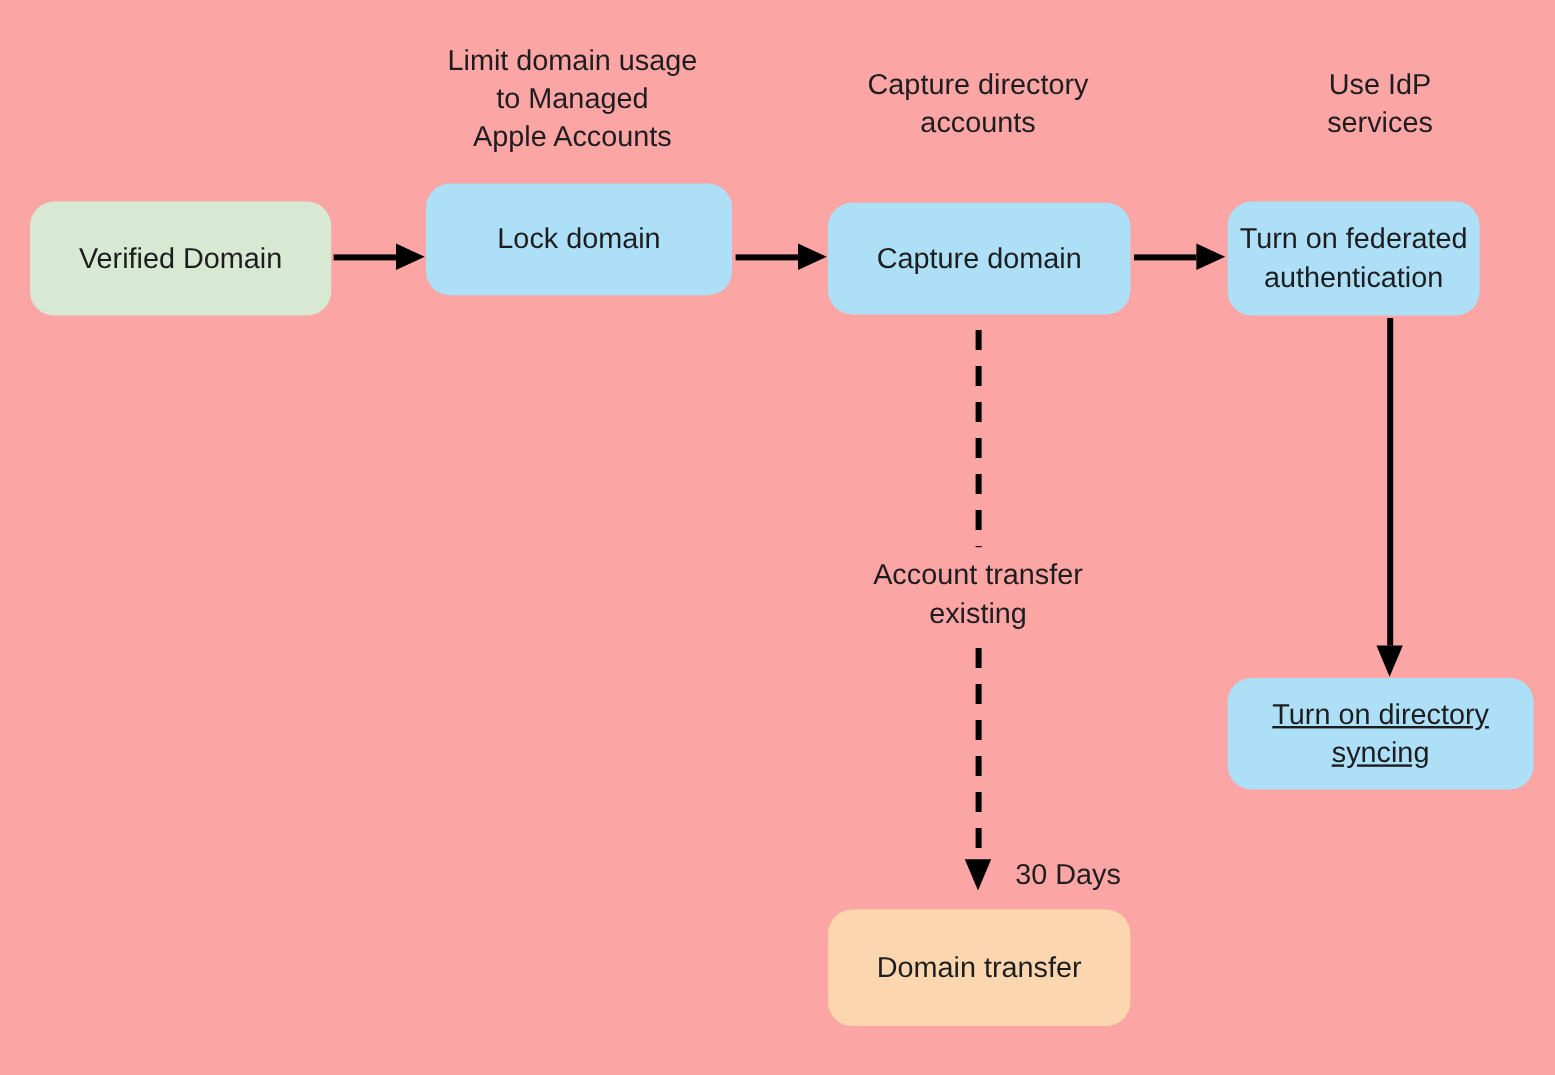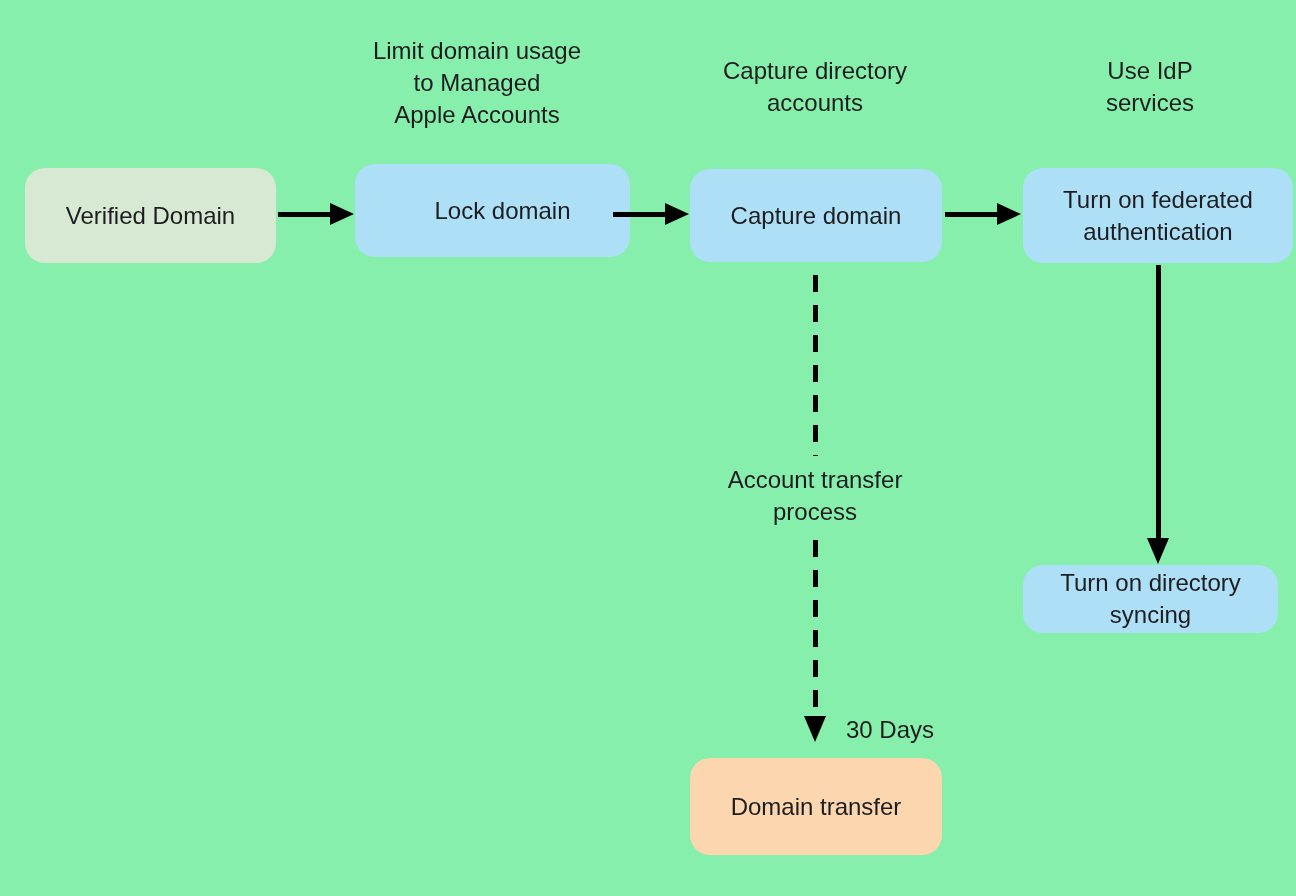--- a/index.html
+++ b/index.html
@@ -1,20 +1,20 @@
 <!DOCTYPE html>
 <html><head>
 <meta charset="utf-8">
 <style>
   html, body { margin: 0; padding: 0; background: #ffffff; }
   .diagram {
     position: relative;
     width: 1296px;
     height: 896px;
-    background: #86efac;
+    background: #fca5a5;
     font-family: "Liberation Sans", "DejaVu Sans", sans-serif;
     color: #1d1d1f;
     overflow: hidden;
   }
   .node {
     position: absolute;
     border-radius: 20px;
     display: flex;
     align-items: center;
     justify-content: center;
@@ -53,24 +53,24 @@
   .tri-down {
     position: absolute;
     width: 0; height: 0;
     border-left: 11px solid transparent;
     border-right: 11px solid transparent;
     border-top: 26px solid #000000;
   }
 
   
   #n-verified { left: 25px;   top: 168px; width: 251px; height: 95px; }
-  #n-lock     { left: 355px;  top: 164px; width: 255px; height: 93px; padding-left: 20px; }
+  #n-lock     { left: 355px;  top: 153px; width: 255px; height: 93px; }
   #n-capture  { left: 690px;  top: 169px; width: 252px; height: 93px; }
-  #n-fedauth  { left: 1023px; top: 168px; width: 270px; height: 95px; }
-  #n-dirsync  { left: 1023px; top: 565px; width: 255px; height: 68px; }
+  #n-fedauth  { left: 1023px; top: 168px; width: 210px; height: 95px; }
+  #n-dirsync  { left: 1023px; top: 565px; width: 255px; height: 93px; text-decoration: underline; }
   #n-captured { left: 690px;  top: 758px; width: 252px; height: 97px; }
 
   
   #note-limit    { left: 332px;  top: 35px;  width: 290px; }
   #note-capture  { left: 665px;  top: 55px;  width: 300px; }
   #note-idp      { left: 1000px; top: 55px;  width: 300px; }
   #note-transfer { left: 665px;  top: 464px; width: 300px; }
   #note-30days   { left: 846px;  top: 714px; text-align: right; }
 
   
@@ -115,18 +115,18 @@
   <div class="tri-right" id="e2-head"></div>
 
   <div class="line" id="e3-line"></div>
   <div class="tri-right" id="e3-head"></div>
 
   <div class="line" id="e4-line"></div>
   <div class="tri-down" id="e4-head"></div>
 
   <div class="dash-v" id="e5-seg1"></div>
   <div class="note" id="note-transfer">Account transfer
-process</div>
+existing</div>
   <div class="dash-v" id="e5-seg2"></div>
   <div class="tri-down" id="e5-head"></div>
   <div class="note" id="note-30days">30 Days</div>
 
 </div>
 
 </body></html>

